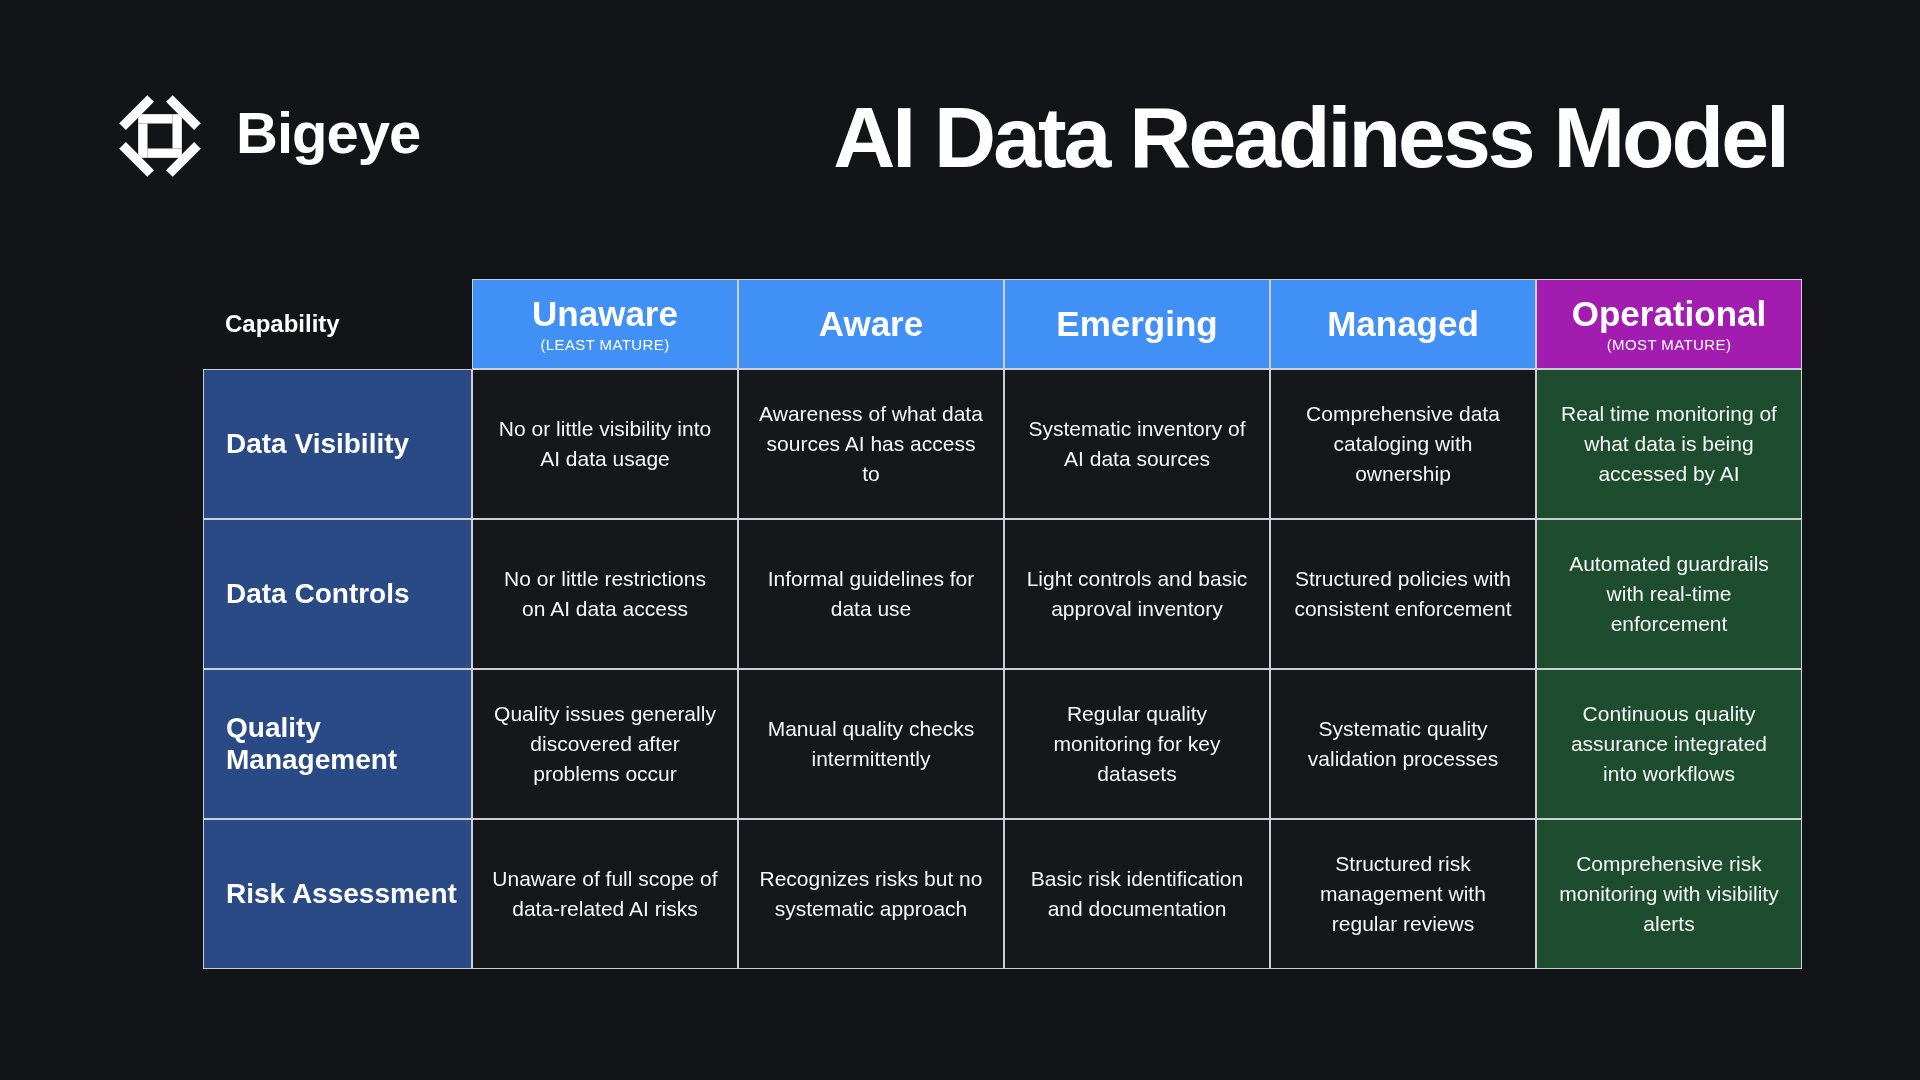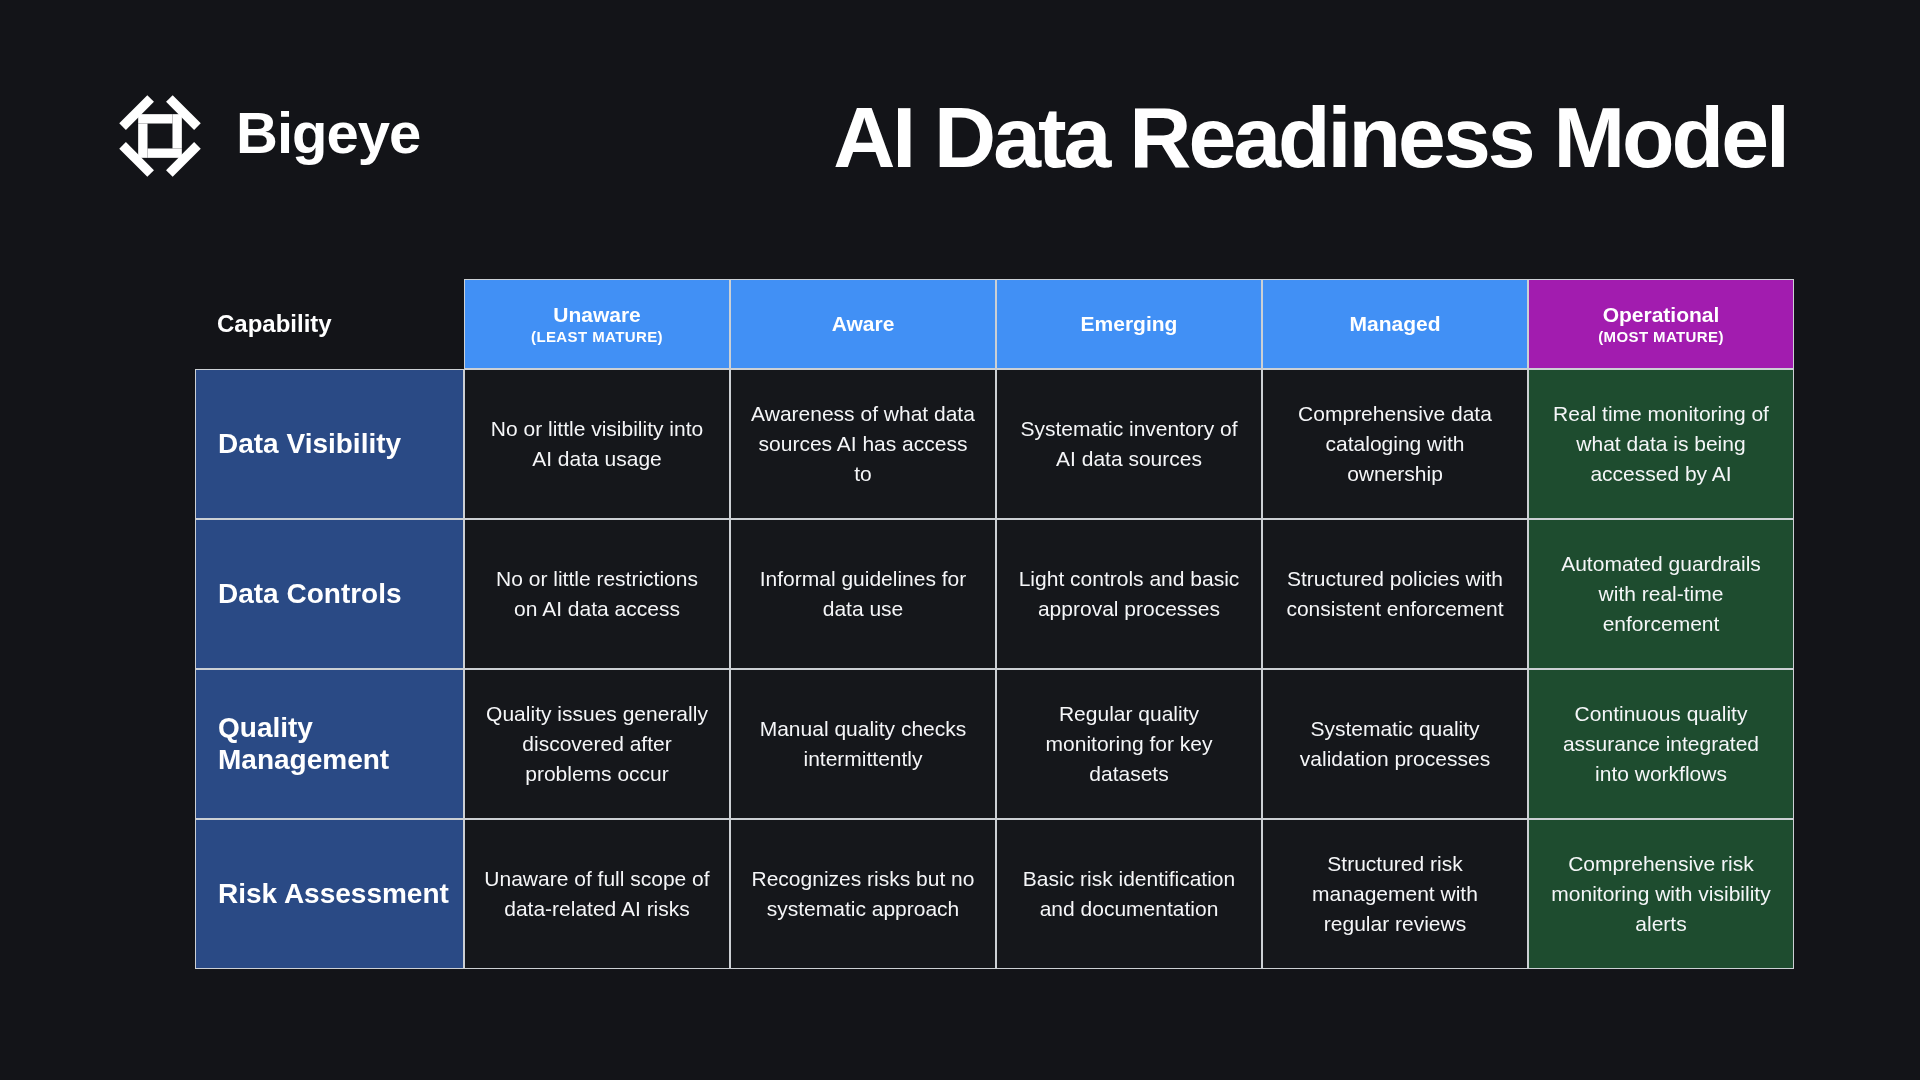--- a/index.html
+++ b/index.html
@@ -46,21 +46,21 @@
     font-size: 86px;
     font-weight: bold;
     letter-spacing: -3px;
     white-space: nowrap;
     color: #ffffff;
     line-height: 1.1;
   }
   
   .grid {
     position: absolute;
-    left: 148px;
+    left: 156px;
     top: 279px;
     display: grid;
     grid-template-columns: 269px 266px 266px 266px 266px 266px;
     grid-template-rows: 90px 150px 150px 150px 150px;
     padding-left: 47px;
   }
   .cell {
     border: 1px solid #ccd0d4;
     display: flex;
     align-items: center;
@@ -76,28 +76,28 @@
     font-weight: bold;
     color: #ffffff;
   }
   .cell.col-head {
     flex-direction: column;
     gap: 3px;
     background: #4190f5;
   }
   .cell.col-head.green { background: #a21caf; }
   .col-head-label {
-    font-size: 21px;
+    font-size: 35px;
     font-weight: bold;
     color: #ffffff;
     line-height: 1.1;
   }
   .col-head-sublabel {
     font-size: 15px;
-    font-weight: bold;
+    font-weight: normal;
     letter-spacing: 0.4px;
     color: #ffffff;
     line-height: 1.1;
   }
   .col-head-sublabel:empty { display: none; }
   .cell.row-head {
     background: #2a4a85;
     justify-content: flex-start;
     padding-left: 22px;
     padding-right: 14px;
@@ -166,21 +166,21 @@
     </div>
       <div class="cell row-head">Data Visibility</div>
       <div class="cell body">No or little visibility into AI data usage</div>
       <div class="cell body">Awareness of what data sources AI has access to</div>
       <div class="cell body">Systematic inventory of AI data sources</div>
       <div class="cell body">Comprehensive data cataloging with ownership</div>
       <div class="cell body green">Real time monitoring of what data is being accessed by AI</div>
       <div class="cell row-head">Data Controls</div>
       <div class="cell body">No or little restrictions on AI data access</div>
       <div class="cell body">Informal guidelines for data use</div>
-      <div class="cell body">Light controls and basic approval processes</div>
+      <div class="cell body">Light controls and basic approval inventory</div>
       <div class="cell body">Structured policies with consistent enforcement</div>
       <div class="cell body green">Automated guardrails with real-time enforcement</div>
       <div class="cell row-head">Quality Management</div>
       <div class="cell body">Quality issues generally discovered after problems occur</div>
       <div class="cell body">Manual quality checks intermittently</div>
       <div class="cell body">Regular quality monitoring for key datasets</div>
       <div class="cell body">Systematic quality validation processes</div>
       <div class="cell body green">Continuous quality assurance integrated into workflows</div>
       <div class="cell row-head">Risk Assessment</div>
       <div class="cell body">Unaware of full scope of data-related AI risks</div>

